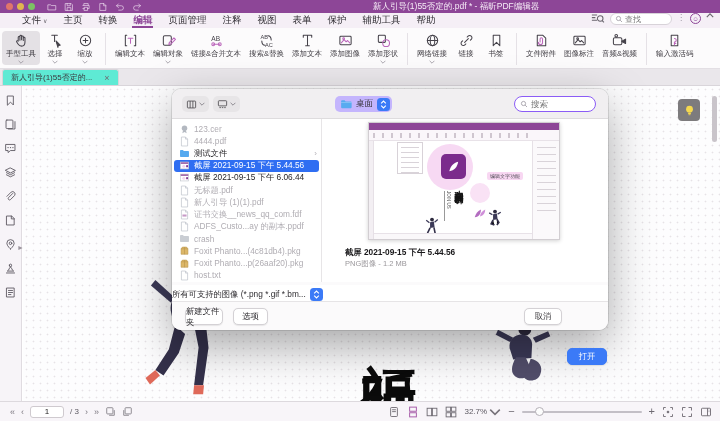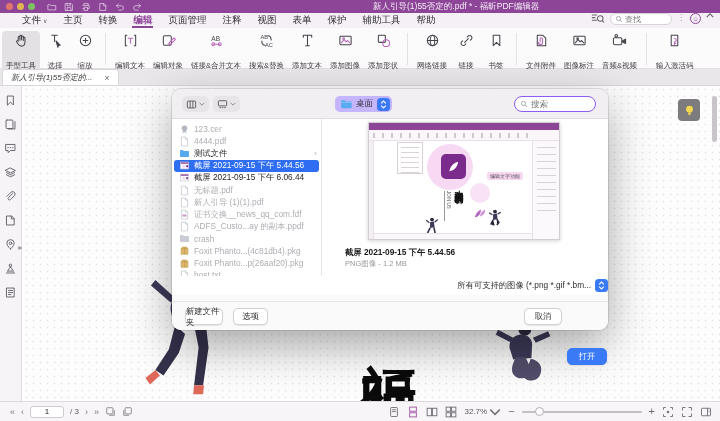--- a/index.html
+++ b/index.html
@@ -25,29 +25,29 @@
   .menu-right { position:absolute; right:6px; top:0; height:15px; display:flex; align-items:flex-start; gap:5px; color:#5c585f; }
   .mini-search { width:62px; height:12px; background:#fff; border:1px solid #d8d3d9; border-radius:7px; display:flex; align-items:center; padding:0 4px; gap:2px; }
   .mini-search input { border:none; outline:none; width:40px; font-size:8px; background:transparent; color:#333; }
   .dots-v { font-size:8px; color:#9a95a0; letter-spacing:0; }
   .avatar-ring { width:11px; height:11px; border:1.2px solid #8d4697; border-radius:50%; display:flex; align-items:center; justify-content:center; color:#8d4697; font-size:6px; }
 
   
   .toolbar { position:absolute; left:0; top:28px; width:720px; height:41px; background:#fcfbfc; border-bottom:1px solid #e3dfe4; display:flex; align-items:flex-start; padding:3px 2px 0 2px; color:#45424a; z-index:3; }
   .tb-btn { display:flex; flex-direction:column; align-items:center; padding:2px 4px 0 4px; border-radius:4px; min-width:30px; }
   .tb-btn .tb-ico svg { width:15px; height:15px; }
-  .tb-label { font-size:7.5px; color:#3f3c42; margin-top:13px; white-space:nowrap; }
+  .tb-label { font-size:7.5px; color:#3f3c42; margin-top:1px; white-space:nowrap; }
   .tb-chev { height:6px; display:flex; align-items:center; }
   .tb-chev svg { width:6px; height:4px; }
   .tb-btn.selected { background:#e4e1e5; }
   .tb-div { width:1px; background:#e5e1e6; height:32px; margin:2px 5px 0 5px; }
 
   
   .tabbar { position:absolute; left:0; top:69px; width:720px; height:17px; background:#eae7eb; border-bottom:1px solid #d9d5da; display:flex; align-items:flex-end; z-index:3; }
-  .doc-tab { margin-left:2px; height:16px; background:#ffffff; border:1px solid #d9d5da; border-bottom:none; border-radius:3px 3px 0 0; display:flex; align-items:center; gap:12px; padding:0 8px; font-size:8px; color:#3a373d;font-style:italic; }
+  .doc-tab { margin-left:2px; height:16px; background:#5eead4; border:1px solid #d9d5da; border-bottom:none; border-radius:3px 3px 0 0; display:flex; align-items:center; gap:12px; padding:0 8px; font-size:8px; color:#3a373d; }
   .tab-close { color:#6f6b73; font-size:9px; }
 
   
   .main { position:absolute; left:0; top:86px; width:720px; height:315px; background:#fff; }
   .side-rail { position:absolute; left:0; top:0; width:22px; height:315px; background:#f7f4f8; border-right:1px solid #e0dce1; display:flex; flex-direction:column; align-items:center; padding-top:8px; gap:11px; color:#5c5861; }
   .sb-btn svg { width:13px; height:13px; }
   .rail-flyout { position:absolute; left:17px; top:158px; font-size:7px; color:#9a949c; z-index:2; }
   .docarea { position:absolute; left:23px; top:0; width:697px; height:315px; background-color:#fdfdfe; background-image:radial-gradient(circle,#e6e2e7 0.9px,transparent 1.05px); background-size:7px 7px; overflow:hidden; }
   .big-brand { position:absolute; left:333px; top:232px; width:66px; writing-mode:vertical-rl; text-orientation:upright; font-family:"Liberation Serif","DejaVu Serif",serif; font-weight:700; font-size:56px; line-height:66px; letter-spacing:6px; color:#0b0b0b; }
   .jumper-left { position:absolute; left:88px; top:185px; }
@@ -88,21 +88,21 @@
   .th-circle-sm { position:absolute; left:101px; top:42px; width:20px; height:20px; border-radius:50%; background:#f9e2f5; }
   .th-logo { position:absolute; left:72px; top:13px; width:25px; height:25px; border-radius:5px; background:#7b2b8c; display:flex; align-items:center; justify-content:center; }
   .th-welcome { position:absolute; left:84px; top:42px; writing-mode:vertical-rl; text-orientation:upright; font-size:9px; font-weight:700; color:#141414; letter-spacing:1px; line-height:11px; }
   .th-join { position:absolute; left:75px; top:50px; writing-mode:vertical-rl; font-size:4.5px; color:#555; border-left:1px solid #999; padding-left:1px; height:30px; }
   .th-tag { position:absolute; left:118px; top:31px; background:#f8d7f2; border-radius:2px; font-size:5px; color:#4a4750; padding:1px 3px; }
   .th-leaf { position:absolute; left:104px; top:64px; }
   .th-corner { position:absolute; right:3px; top:3px; width:6px; height:6px; background:#eef0c9; border:1px solid #d8dba8; }
   .th-strip { position:absolute; left:5px; bottom:0; right:27px; height:6px; border-top:1px solid #e8e2e8; background:#faf8fa; }
   .pv-caption { position:absolute; left:22px; top:128px; font-size:8.3px; font-weight:700; color:#19181a; }
   .pv-meta { position:absolute; left:22px; top:140px; font-size:7.5px; color:#9a979b; }
-  .dlg-filter { position:absolute; left:0; top:187px; width:436px; height:19px; display:flex; align-items:center; justify-content:flex-end; gap:4px; background:#fff; }
+  .dlg-filter { position:absolute; left:0; top:196px; width:436px; height:19px; display:flex; align-items:center; justify-content:flex-start; gap:4px; background:#fff; }
   .filter-label { font-size:8.3px; color:#2f2d31; }
   .dlg-footer { position:absolute; left:0; top:212px; width:436px; height:29px; border-top:1px solid #e6e4e6; background:#fbfafb; border-radius:0 0 9px 9px; }
   .btn { position:absolute; top:6px; height:17px; background:#fff; border:1px solid #d4d1d5; border-radius:5px; font-size:8.3px; color:#2f2d31; display:flex; align-items:center; justify-content:center; box-shadow:0 .5px 1px rgba(0,0,0,.08); }
   .btn.primary { background:#3b7af7; border-color:#3b7af7; color:#fff;margin-top:40px; }
 
   
   .statusbar { position:absolute; left:0; top:401px; width:720px; height:20px; background:#f8f5f9; border-top:1px solid #ddd9de; display:flex; align-items:center; font-size:8px; color:#5c5861; z-index:3; }
   .sb-left { display:flex; align-items:center; gap:6px; margin-left:10px; }
   .nav-glyph { font-size:9px; color:#7c7880; }
   .page-input { width:34px; height:12px; border:1px solid #cfcacf; border-radius:3px; background:#fff; text-align:center; font-size:8px; color:#222; outline:none; }

